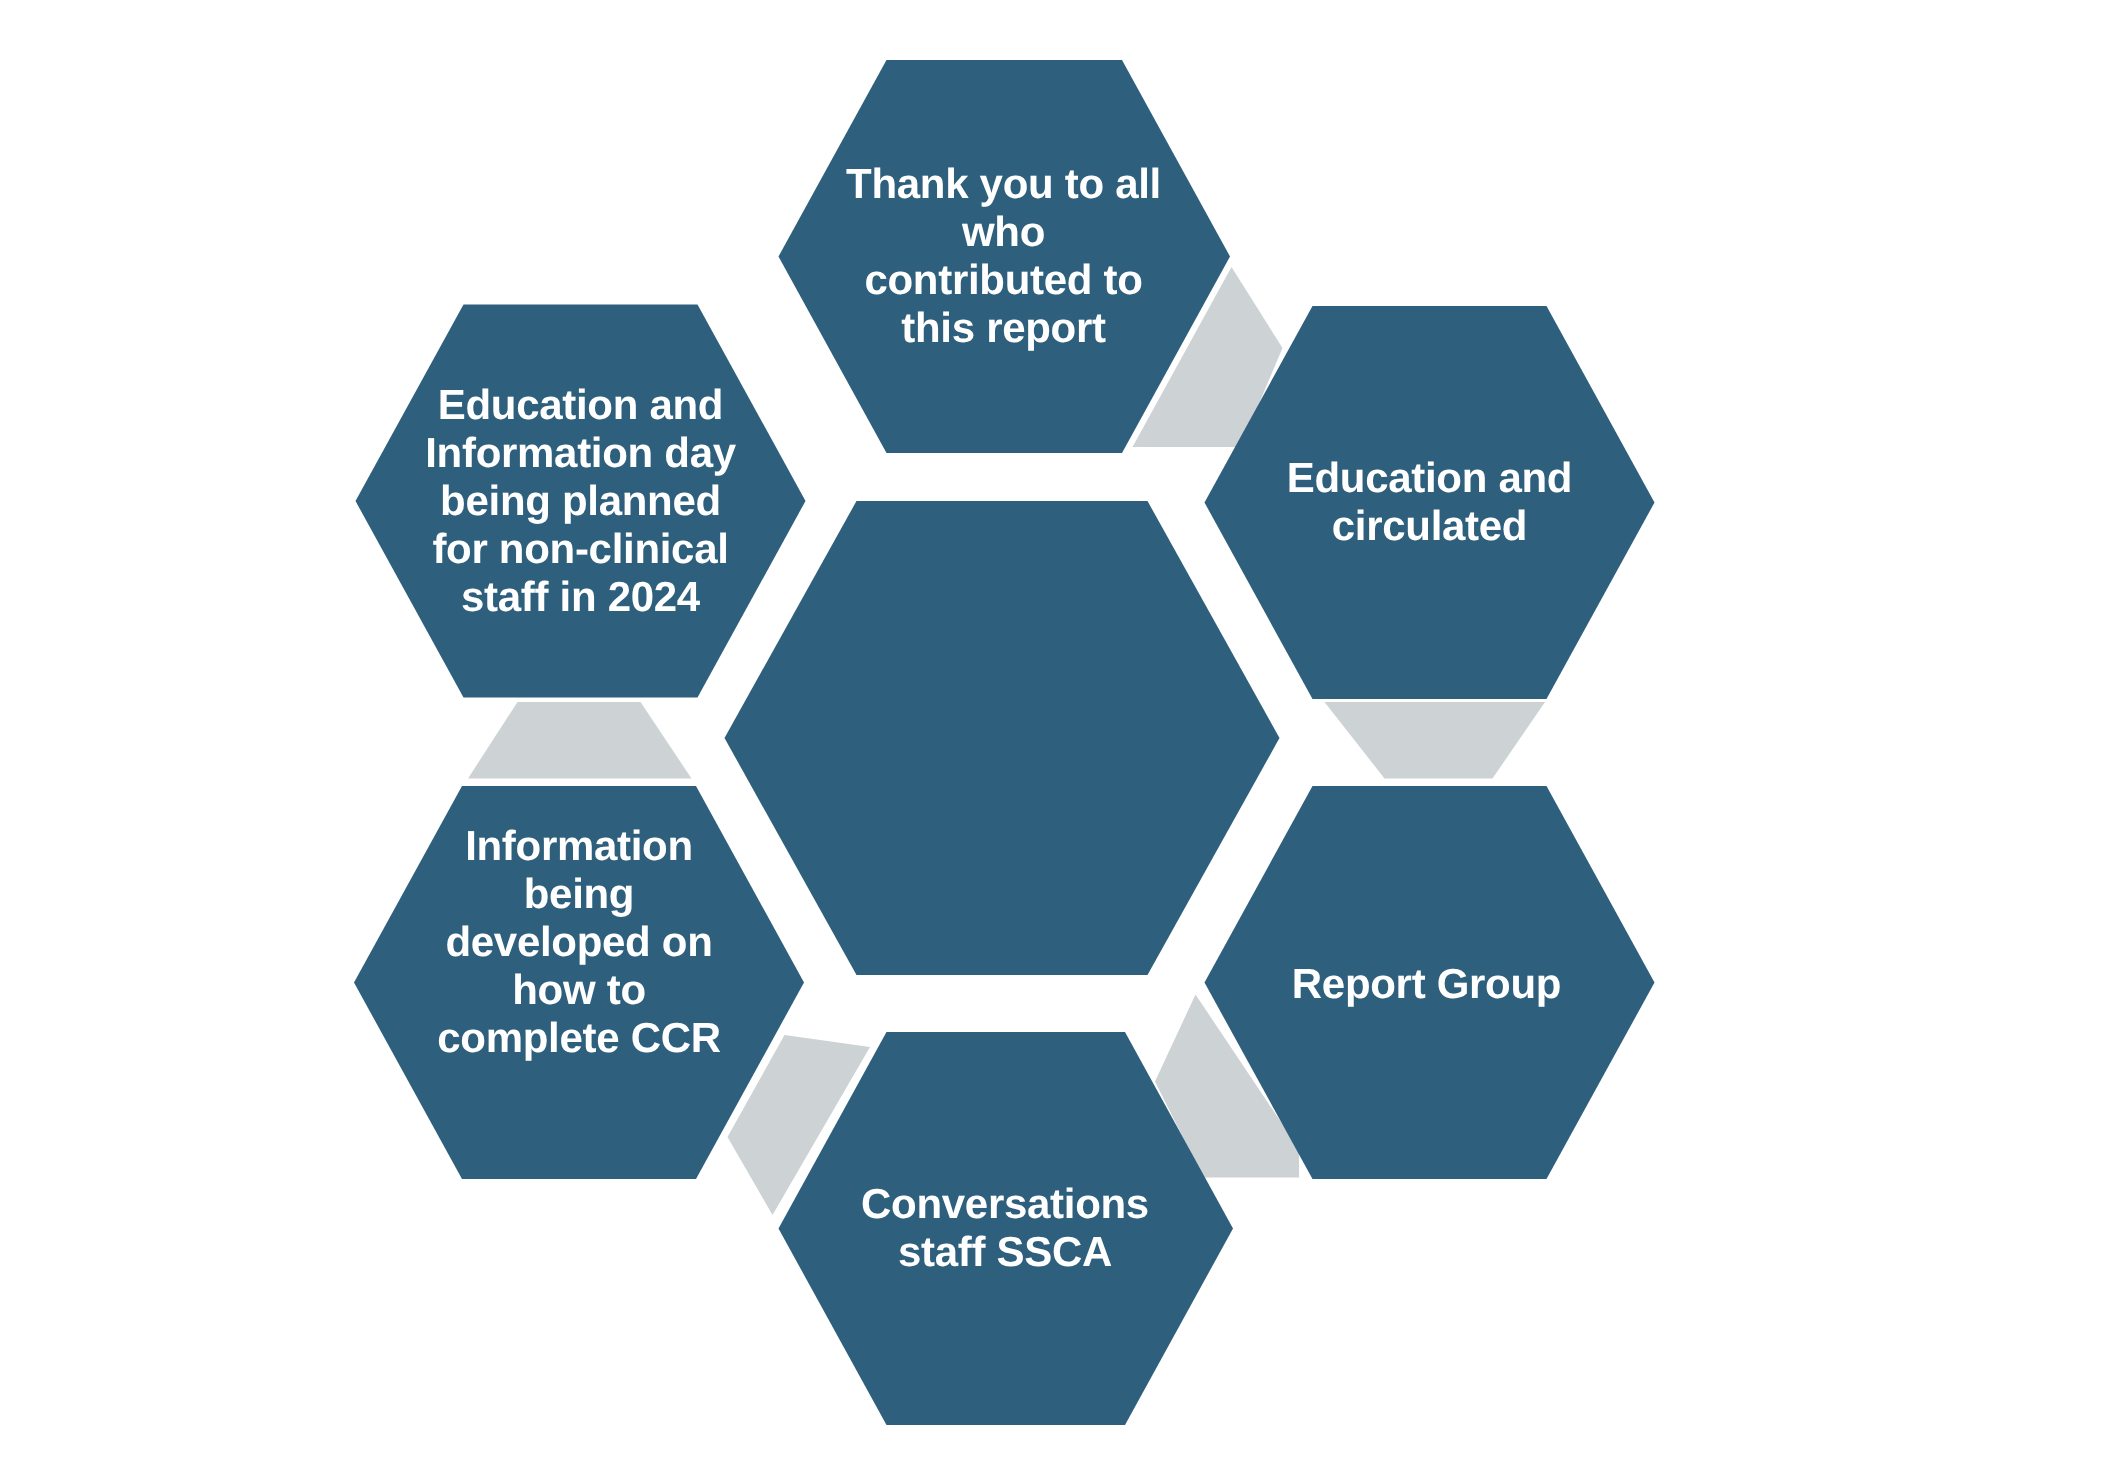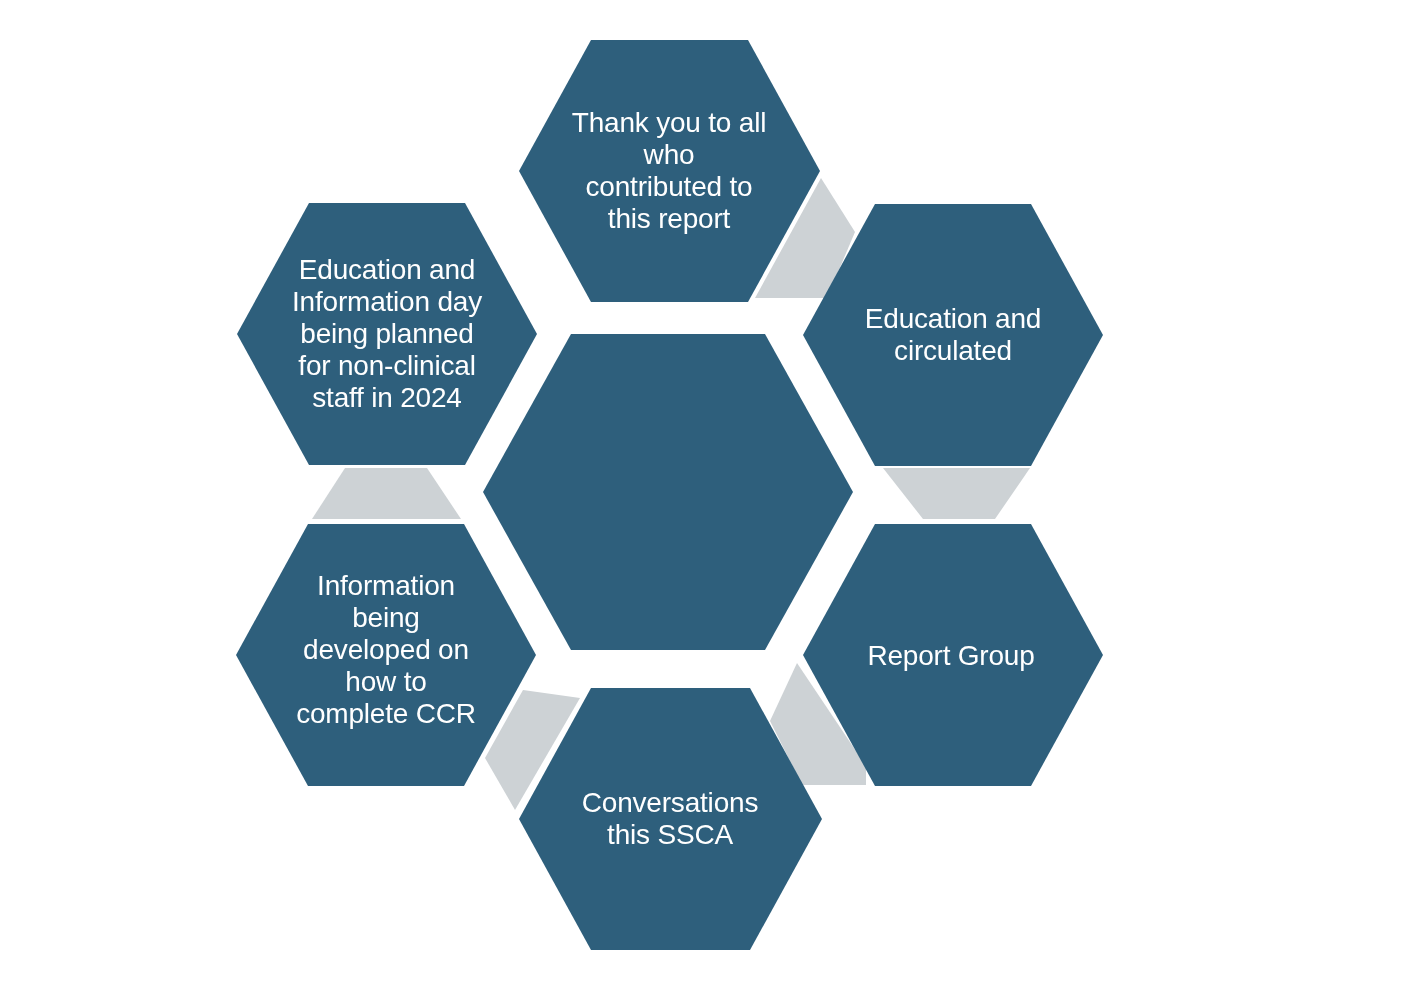--- a/index.html
+++ b/index.html
@@ -25,21 +25,21 @@
   .hex-label {
     position: absolute;
     transform: translate(-50%, -50%);
     width: max-content;
     max-width: 280px;
     text-align: center;
     white-space: pre-line;
     color: #ffffff;
     font-size: 28px;
     line-height: 32px;
-    font-weight: 400;
+    font-weight: 700;
     letter-spacing: -0.2px;
     pointer-events: none;
   }
 </style>
 </head>
 <body>
 
 <div class="canvas">
 
   <svg class="diagram-svg" viewBox="0 0 1416 988" xmlns="http://www.w3.org/2000/svg">
@@ -67,24 +67,24 @@
   <div class="hex-label" style="left:387px; top:334px;">Education and
 Information day
 being planned
 for non-clinical
 staff in 2024</div>
 
   <div class="hex-label" style="left:953px; top:335px;">Education and
 circulated</div>
 
 
-  <div class="hex-label" style="left:386px; top:650px;">Information
+  <div class="hex-label" style="left:386px; top:628px;">Information
 being
 developed on
 how to
 complete CCR</div>
 
   <div class="hex-label" style="left:951px; top:656px;">Report Group</div>
 
   <div class="hex-label" style="left:670px; top:819px;">Conversations
-this SSCA</div>
+staff SSCA</div>
 
 </div>
 
 </body></html>

